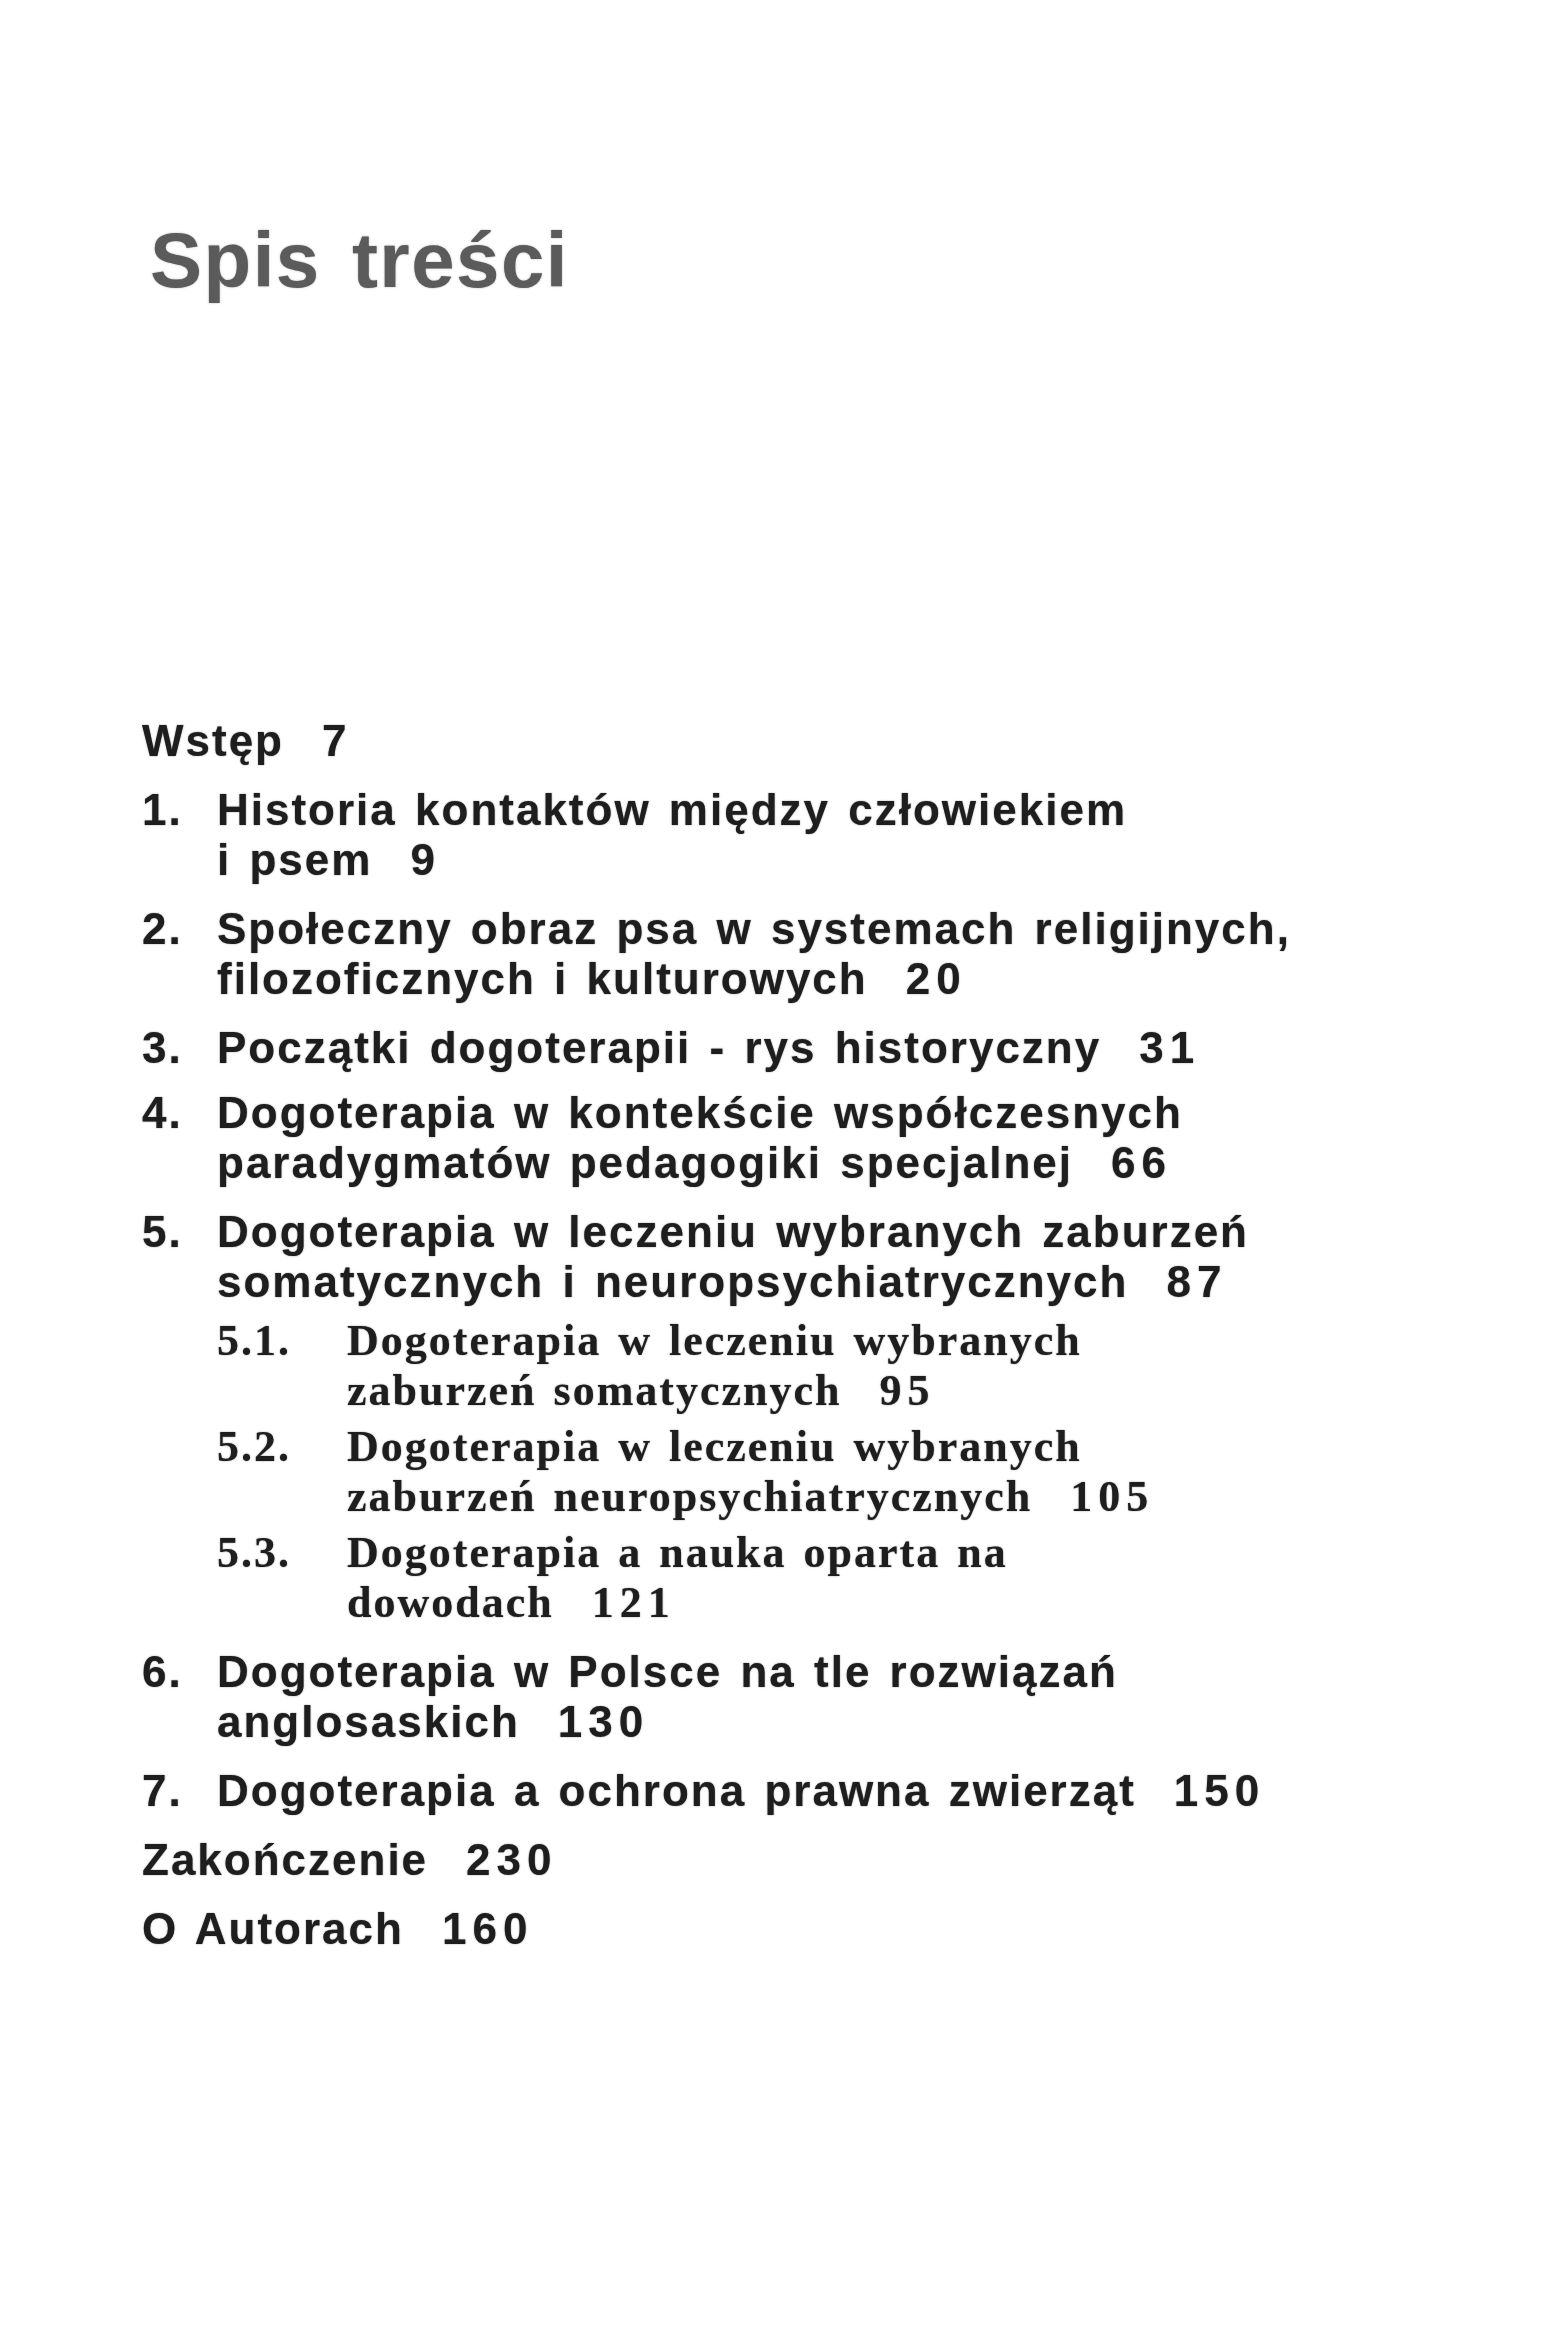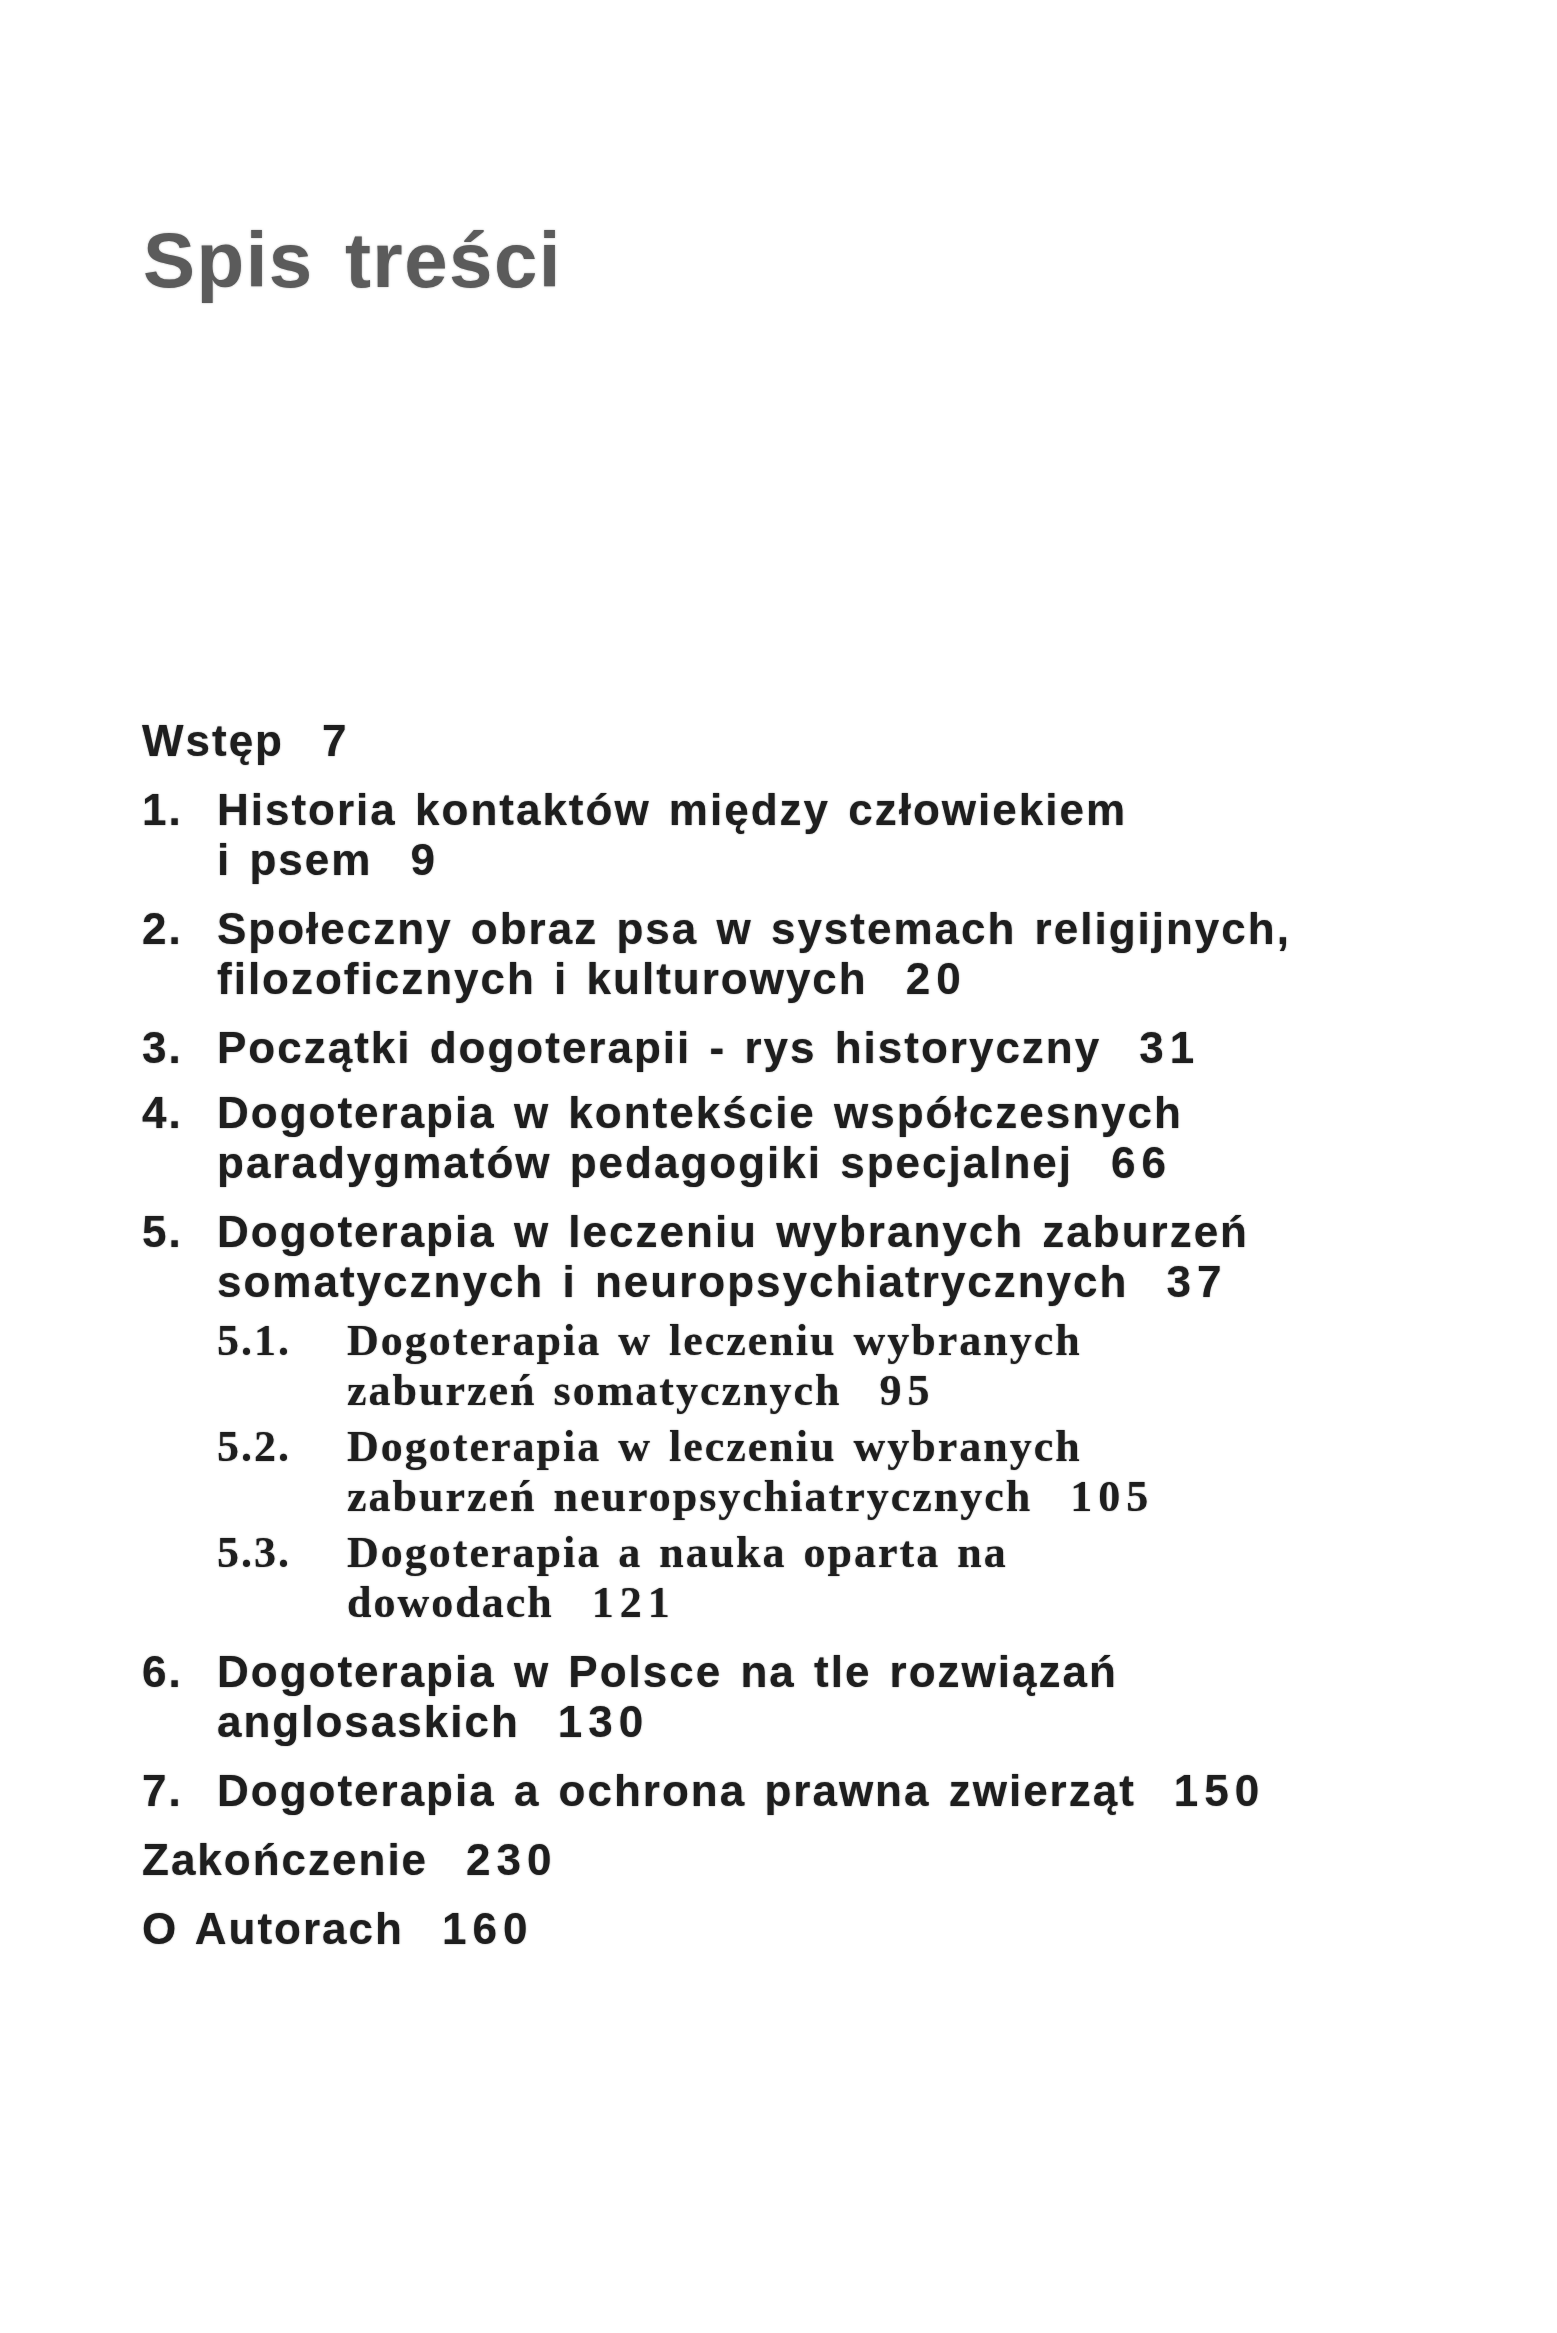--- a/index.html
+++ b/index.html
@@ -18,21 +18,21 @@
   }
   .page {
     box-sizing: border-box;
     width: 1557px;
     height: 2333px;
     padding: 221px 30px 0 142px;
     background: #ffffff;
   }
   
   .title {
-    margin: 0 0 417px 1px;
+    margin: 0 0 417px 8px;
     font-size: 78px;
     line-height: 78px;
     font-weight: 700;
     letter-spacing: 1.5px;
     word-spacing: 8px;
     color: #5b5b5b;
     text-shadow: 0 0 2px rgba(100,100,100,0.55);
   }
   .toc { }
   .entry {
@@ -104,21 +104,21 @@
 
     <div class="entry lvl1 mb-lg">
       <span class="num">4.</span>
       <span class="body"><span class="txt">Dogoterapia w kontekście współczesnych
 paradygmatów pedagogiki specjalnej</span><span class="pg">66</span></span>
     </div>
 
     <div class="entry lvl1 mb-sm">
       <span class="num">5.</span>
       <span class="body"><span class="txt">Dogoterapia w leczeniu wybranych zaburzeń
-somatycznych i neuropsychiatrycznych</span><span class="pg">37</span></span>
+somatycznych i neuropsychiatrycznych</span><span class="pg">87</span></span>
     </div>
 
     <div class="entry lvl2 mb-xs">
       <span class="num">5.1.</span>
       <span class="body"><span class="txt">Dogoterapia w leczeniu wybranych
 zaburzeń somatycznych</span><span class="pg">95</span></span>
     </div>
 
     <div class="entry lvl2 mb-xs">
       <span class="num">5.2.</span>

